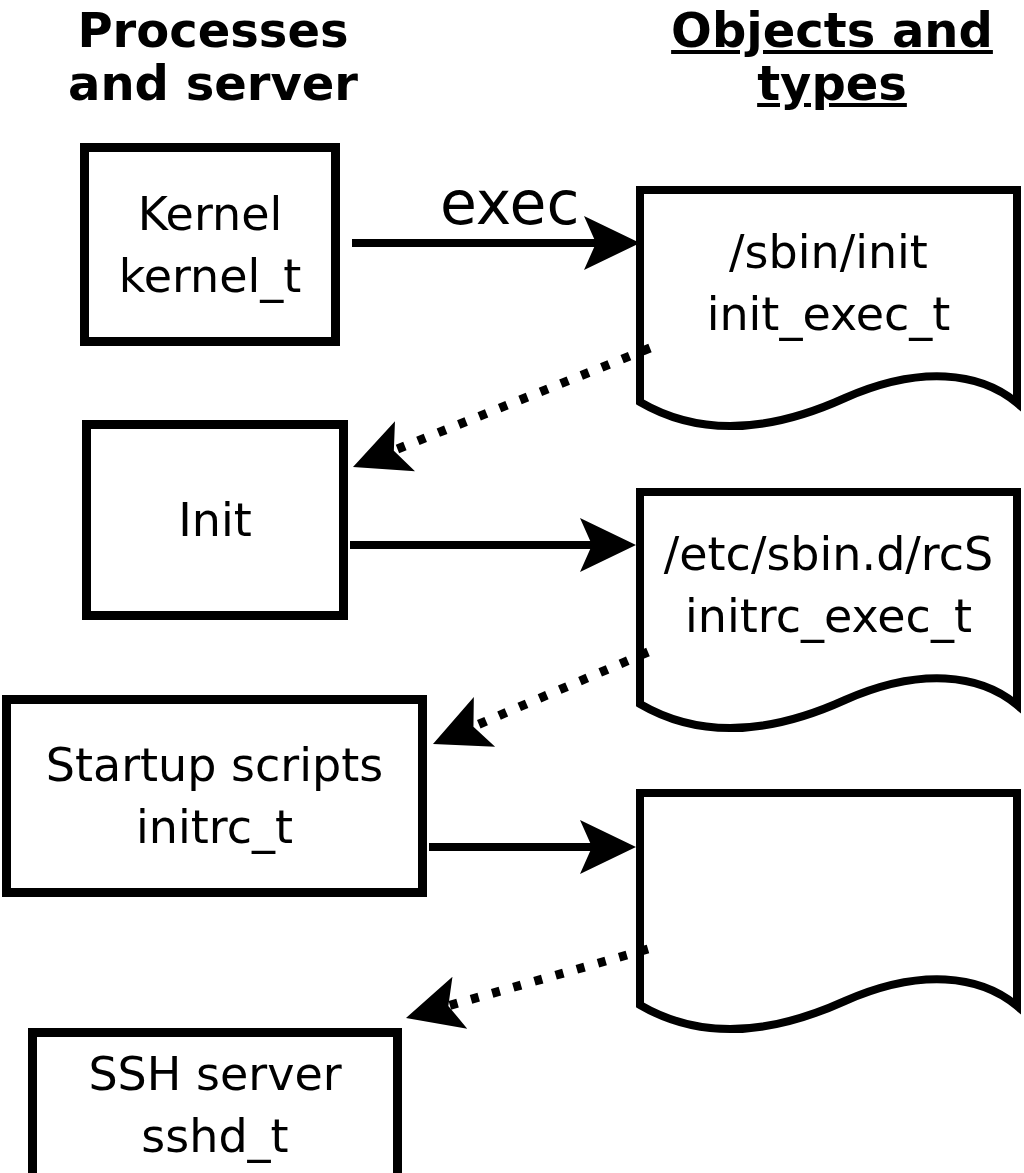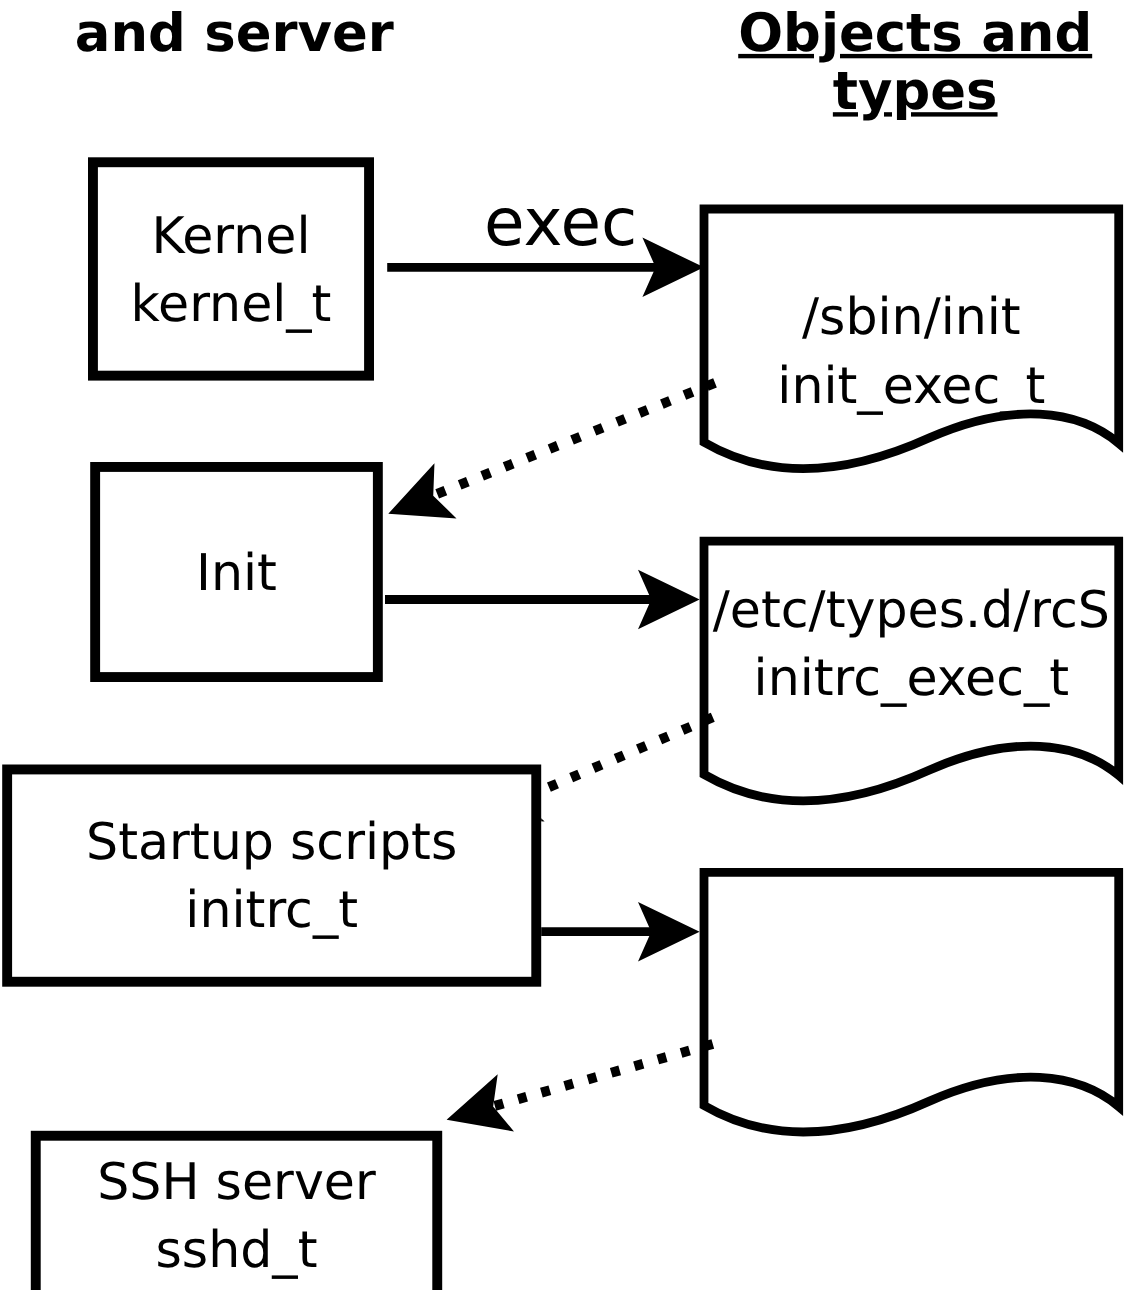--- a/index.html
+++ b/index.html
@@ -31,37 +31,37 @@
     display: flex;
     flex-direction: column;
     align-items: center;
     justify-content: center;
     text-align: center;
     font-size: 46px;
     line-height: 62px;
   }
   #box-kernel  { left: 80px; top: 143px; width: 260px; height: 203px; }
   #box-init    { left: 82px; top: 420px; width: 266px; height: 200px; }
-  #box-startup { left: 2px;  top: 695px; width: 490px; height: 202px; }
+  #box-startup { left: 2px;  top: 695px; width: 425px; height: 202px; }
   #box-ssh     { left: 28px; top: 1028px; width: 374px; height: 154px; }
 
   .doc-label {
     position: absolute;
     left: 640px;
     width: 377px;
     height: 175px;
     display: flex;
     flex-direction: column;
     align-items: center;
     justify-content: center;
     text-align: center;
     font-size: 46px;
     line-height: 62px;
   }
-  #doc-label-1 { top: 195px; margin-top: 36px; }
+  #doc-label-1 { top: 195px; }
   #doc-label-2 { top: 497px; }
   #doc-label-3 { top: 798px; }
 
   #edge-label-exec {
     position: absolute;
     left: 440px;
     top: 178px;
     width: 122px;
     text-align: center;
     font-size: 60px;
@@ -106,20 +106,21 @@
       <line class="dotline" x1="648" y1="652" x2="470" y2="728"></line>
       <path class="ahead" d="M0 0 L-56 -27 L-44 0 L-56 27 Z" transform="translate(433,744) rotate(156.8)"></path>
     </g>
     <g>
       <line class="dotline" x1="648" y1="949" x2="444" y2="1007"></line>
       <path class="ahead" d="M0 0 L-56 -27 L-44 0 L-56 27 Z" transform="translate(406,1018) rotate(164.1)"></path>
     </g>
   </svg>
 
   <div class="heading" id="heading-left">
+    <div>Processes</div>
     <div>and server</div>
   </div>
   <div class="heading" id="heading-right">
     <div>Objects and</div>
     <div>types</div>
   </div>
 
   <div class="pbox" id="box-kernel">
     <div>Kernel</div>
     <div>kernel_t</div>
@@ -134,19 +135,19 @@
   <div class="pbox" id="box-ssh">
     <div>SSH server</div>
     <div>sshd_t</div>
   </div>
 
   <div class="doc-label" id="doc-label-1">
     <div>/sbin/init</div>
     <div>init_exec_t</div>
   </div>
   <div class="doc-label" id="doc-label-2">
-    <div>/etc/types.d/rcS</div>
+    <div>/etc/sbin.d/rcS</div>
     <div>initrc_exec_t</div>
   </div>
 
   <div id="edge-label-exec">exec</div>
 
 </div>
 
 </body></html>

